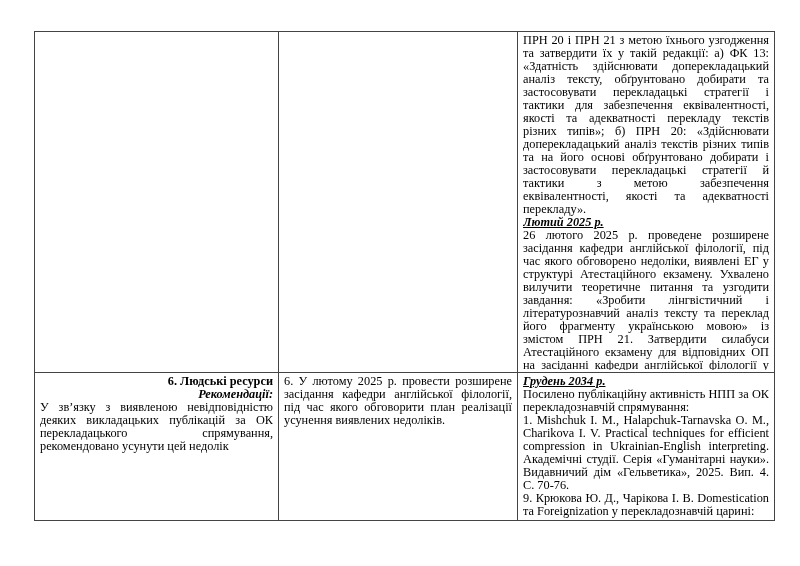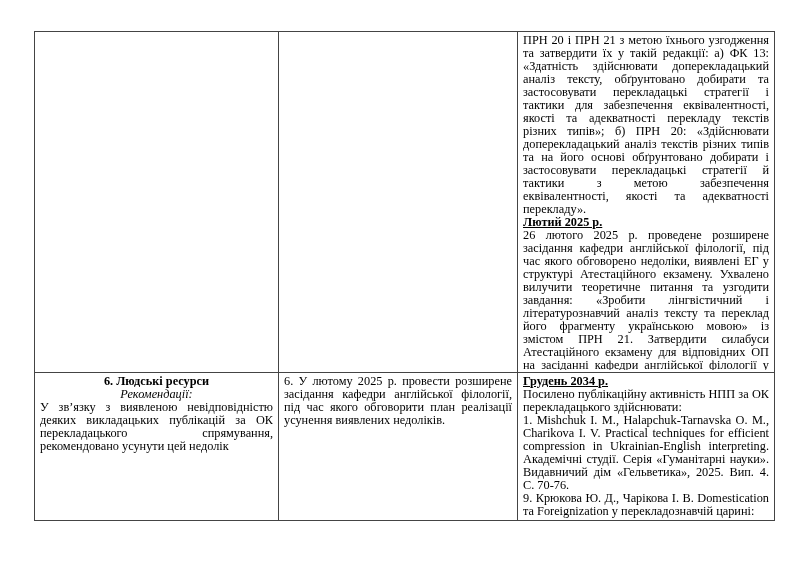--- a/index.html
+++ b/index.html
@@ -38,29 +38,30 @@
     margin: 0;
     font-size: 12.3px;
     line-height: 13px;
     color: #000000;
   }
   .just { text-align: justify; }
   .date-heading {
     font-weight: bold;
     text-decoration: underline;
     text-align: left;
+    font-style: italic;
   }
   .cell-title {
     font-weight: bold;
-    text-align: center;
+    text-align: right;
   }
   .cell-subtitle {
-    font-weight: normal;
+    font-weight: bold;
     font-style: italic;
-    text-align: center;
+    text-align: right;
   }
 </style>
 </head>
 <body>
 
 <table class="doc-table">
   <colgroup>
     <col style="width:244px">
     <col style="width:239px">
     <col style="width:257px">
@@ -90,20 +91,20 @@
         </div>
       </td>
       <td class="cell">
         <div class="clip r2">
           <p class="just">6. У лютому 2025 р. провести розширене засідання кафедри англійської філології, під час якого обговорити план реалізації усунення виявлених недоліків.</p>
         </div>
       </td>
       <td class="cell">
         <div class="clip r2">
           <p class="date-heading">Грудень 2034 р.</p>
-          <p class="just">Посилено публікаційну активність НПП за ОК перекладацького здійснювати:</p>
+          <p class="just">Посилено публікаційну активність НПП за ОК перекладознавчій спрямування:</p>
           <p class="just">1. Mishchuk I. M., Halapchuk-Tarnavska O. M., Charikova I. V. Practical techniques for efficient compression in Ukrainian-English interpreting. Академічні студії. Серія «Гуманітарні науки». Видавничий дім «Гельветика», 2025. Вип. 4. С. 70-76.</p>
           <p class="just">9. Крюкова Ю. Д., Чарікова І. В. Domestication та Foreignization у перекладознавчій царині:</p>
         </div>
       </td>
     </tr>
   </tbody>
 </table>
 
 </body></html>

